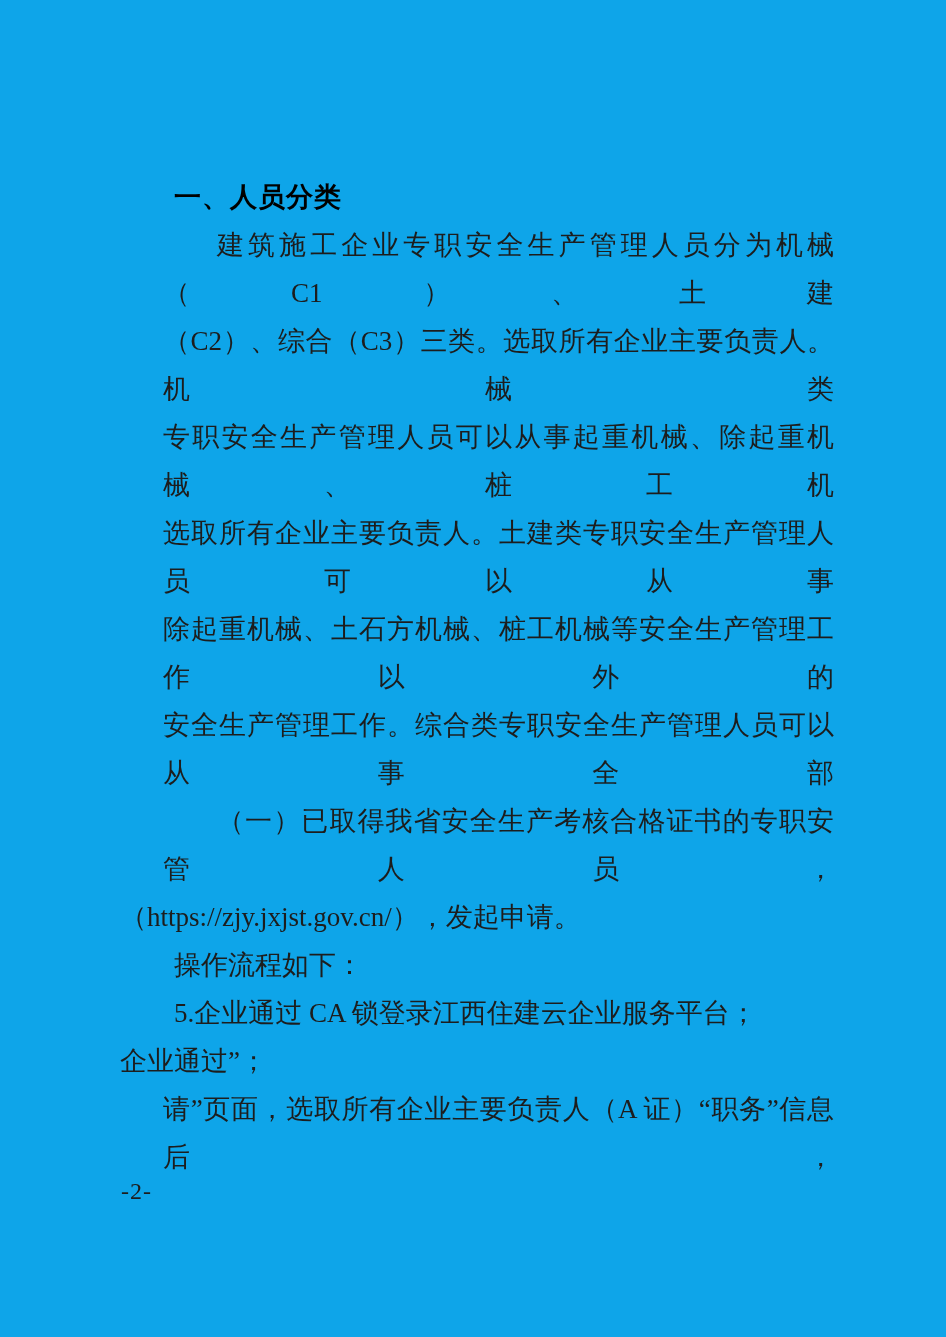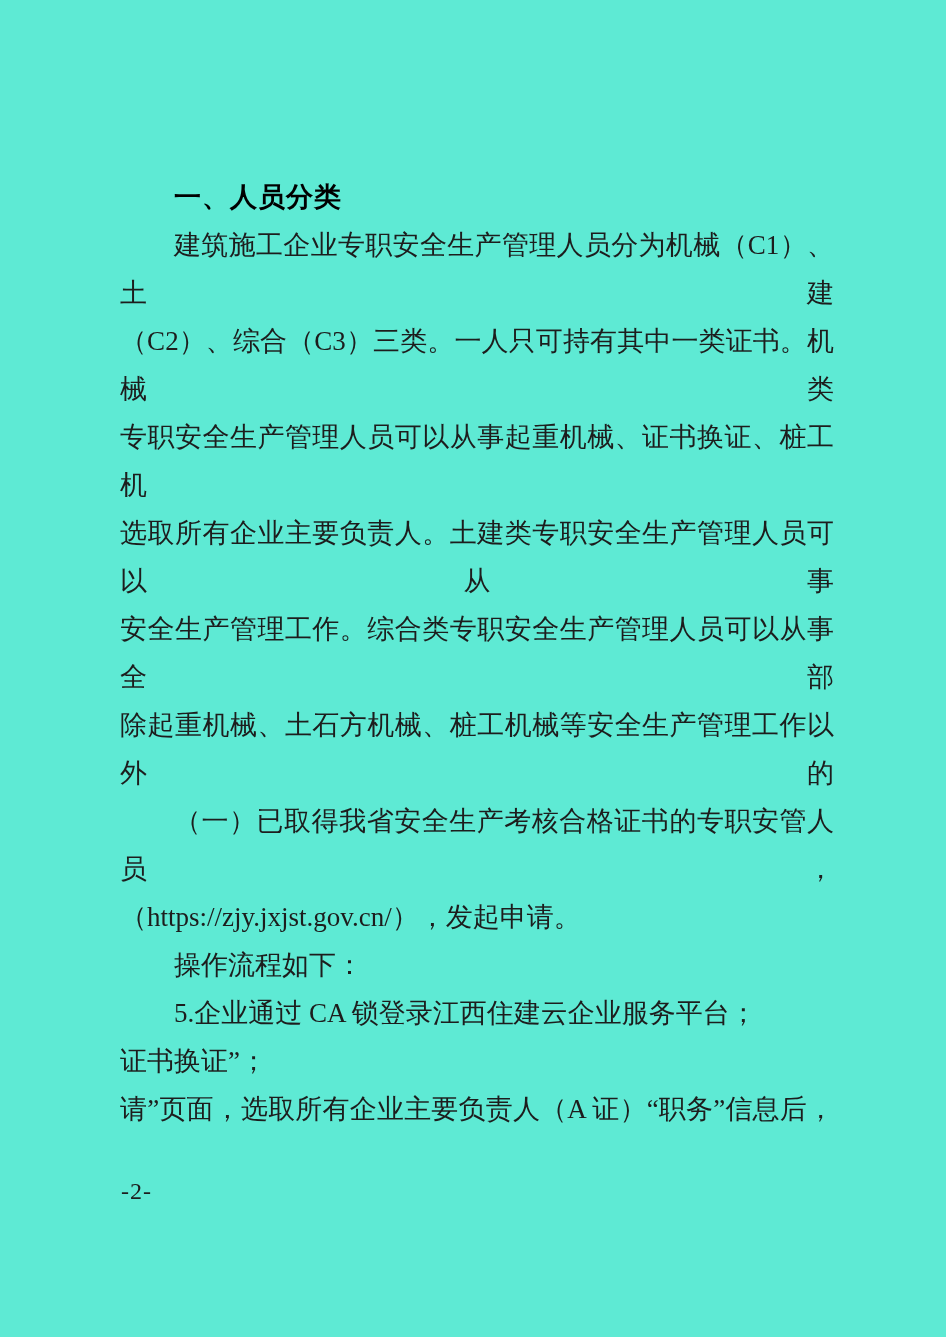--- a/index.html
+++ b/index.html
@@ -11,38 +11,39 @@
     width: 946px;
     height: 1337px;
     background: #ffffff;
     overflow: hidden;
     font-family: "Liberation Serif", "DejaVu Serif", serif;
     color: #1d1d1d;
   }
   .page {
     position: absolute;
     inset: 0;
-    background: #5eead4;
+    background: #0ea5e9;
   }
   .content {
     position: absolute;
     left: 120px;
     top: 173px;
     width: 714px;
     font-size: 27px;
     line-height: 48px;
     text-align: justify;
   }
   .line {
     text-align: justify;
     min-height: 48px;
   }
   
   .line.j {
     text-align-last: justify;
+    margin-left: 43px;
   }
   .line.end {
     text-align-last: left;
   }
   .line.indent {
     text-indent: 2em;
   }
   .line.heading {
     font-family: "Liberation Sans", "DejaVu Sans", sans-serif;
     font-weight: 700;
@@ -60,27 +61,27 @@
     letter-spacing: 1px;
   }
 </style>
 </head>
 <body>
 
 <div class="page">
   <div class="content">
     <div class="line heading indent">一、人员分类</div>
     <div class="line j indent">建筑施工企业专职安全生产管理人员分为机械（C1）、土建</div>
-    <div class="line j">（C2）、综合（C3）三类。一人只可持有其中一类证书。机械类</div>
-    <div class="line j">专职安全生产管理人员可以从事起重机械、证书换证、桩工机</div>
+    <div class="line j">（C2）、综合（C3）三类。选取所有企业主要负责人。机械类</div>
+    <div class="line j">专职安全生产管理人员可以从事起重机械、除起重机械、桩工机</div>
     <div class="line j">选取所有企业主要负责人。土建类专职安全生产管理人员可以从事</div>
+    <div class="line j">除起重机械、土石方机械、桩工机械等安全生产管理工作以外的</div>
     <div class="line j">安全生产管理工作。综合类专职安全生产管理人员可以从事全部</div>
-    <div class="line j">除起重机械、土石方机械、桩工机械等安全生产管理工作以外的</div>
     <div class="line j indent">（一）已取得我省安全生产考核合格证书的专职安管人员，</div>
     <div class="line end">（https://zjy.jxjst.gov.cn/），发起申请。</div>
     <div class="line end indent">操作流程如下：</div>
     <div class="line end indent">5.企业通过 CA 锁登录江西住建云企业服务平台；</div>
-    <div class="line end">证书换证”；</div>
+    <div class="line end">企业通过”；</div>
     <div class="line j">请”页面，选取所有企业主要负责人（A 证）“职务”信息后，</div>
 
   </div>
   <div class="footer">-2-</div>
 </div>
 
 </body></html>

